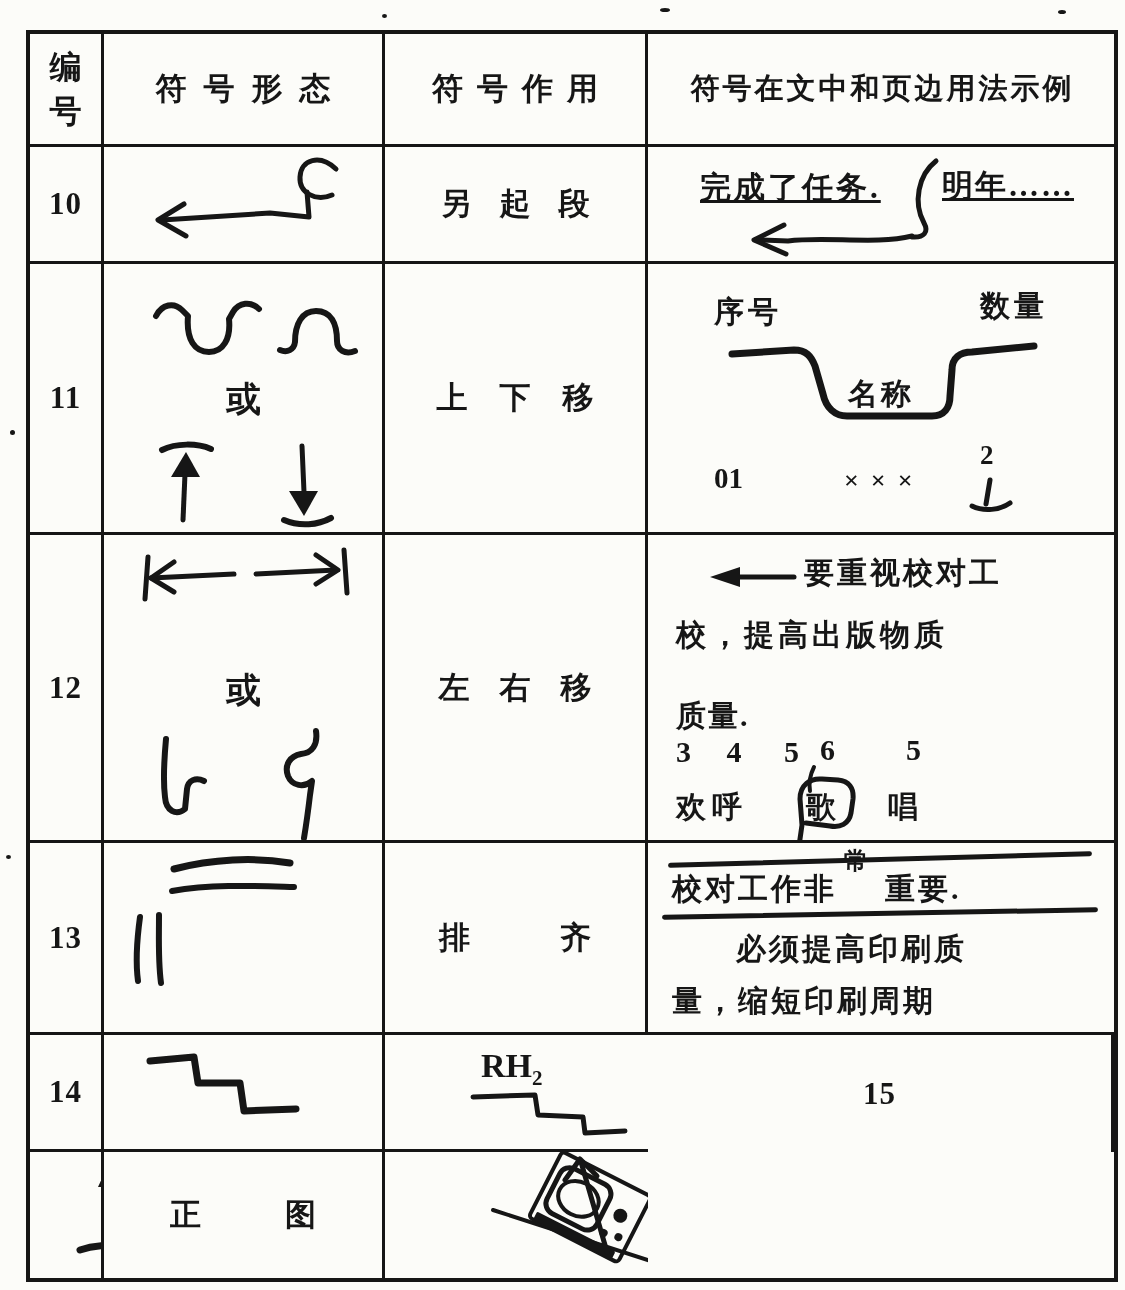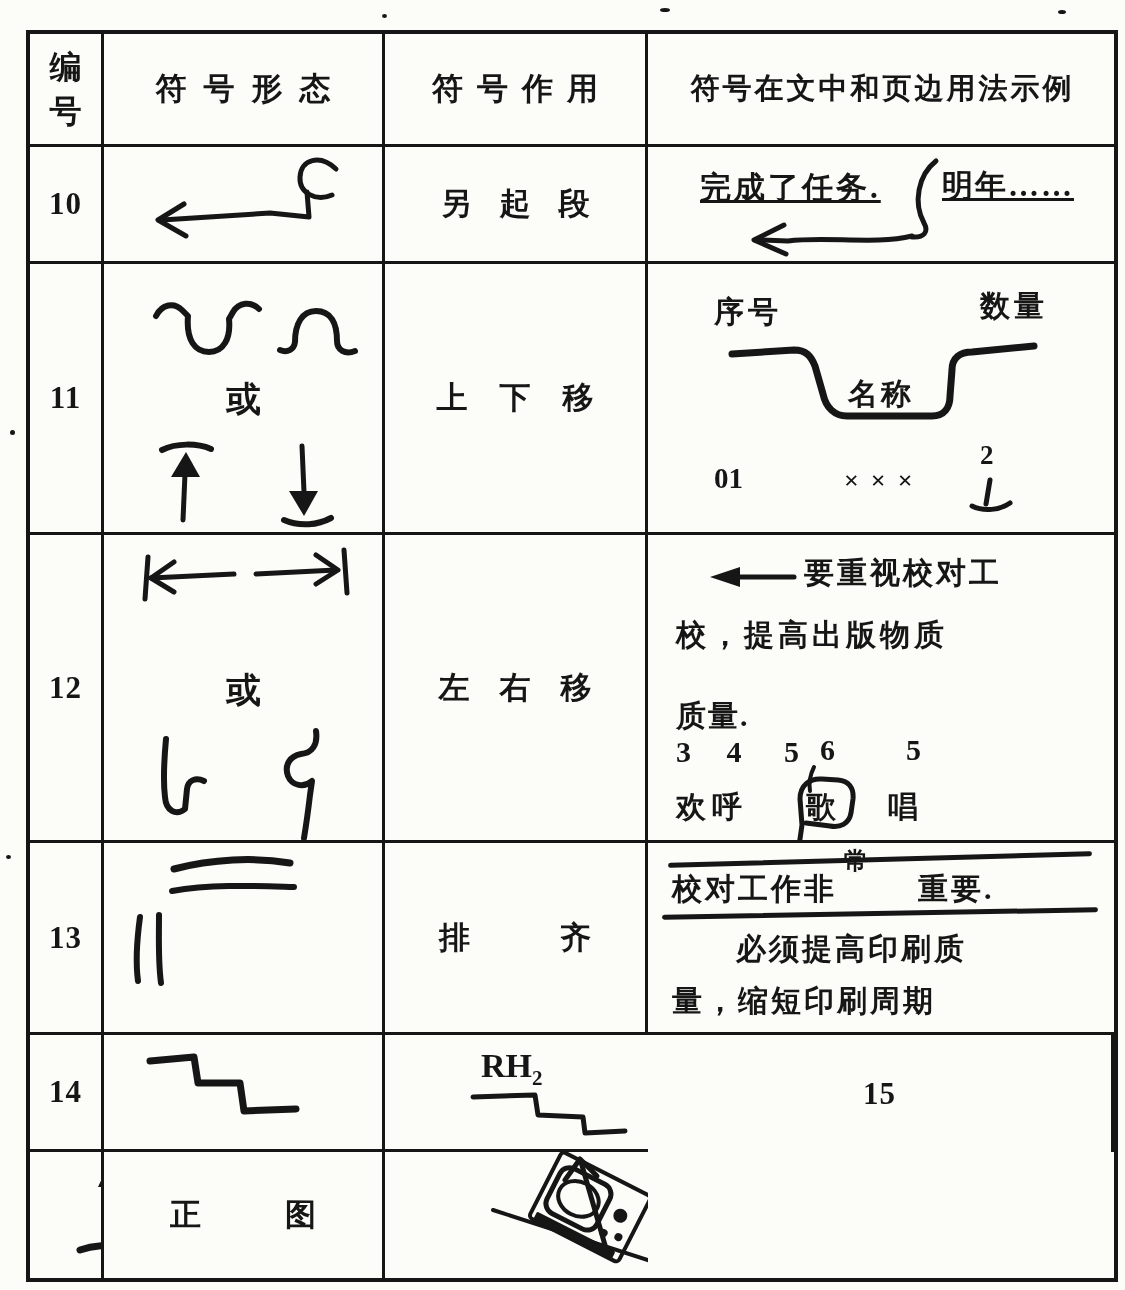--- a/index.html
+++ b/index.html
@@ -193,21 +193,21 @@
       </svg>
     </div>
     <div class="c cen">
       <span class="act" style="letter-spacing:90px;margin-right:-90px;">排齐</span>
     </div>
     <div class="c lc">
       <div class="abs" style="left:24px;top:26px;width:430px;">
         <div class="ov-line" style="left:-4px;top:-12px;width:424px;transform:rotate(-1.6deg);"></div>
         <span class="zh30" style="letter-spacing:3px;">校对工作非</span>
         <span style="display:inline-block;width:40px;"></span>
-        <span class="zh30" style="letter-spacing:3px;margin-left:33px;">重要.</span>
+        <span class="zh30" style="letter-spacing:3px;">重要.</span>
         <span class="abs" style="left:172px;top:-24px;font-size:24px;">常</span>
         <div class="ov-line" style="left:-10px;top:42px;width:436px;transform:rotate(-1deg);"></div>
       </div>
       <span class="abs zh30" style="left:88px;top:86px;letter-spacing:3px;font-family:Liberation Mono, monospace;">必须提高印刷质</span>
       <span class="abs zh30" style="left:24px;top:138px;letter-spacing:3px;">量，缩短印刷周期</span>
     </div>
 
     <div class="c cen">
       <span class="num">14</span>
     </div>

